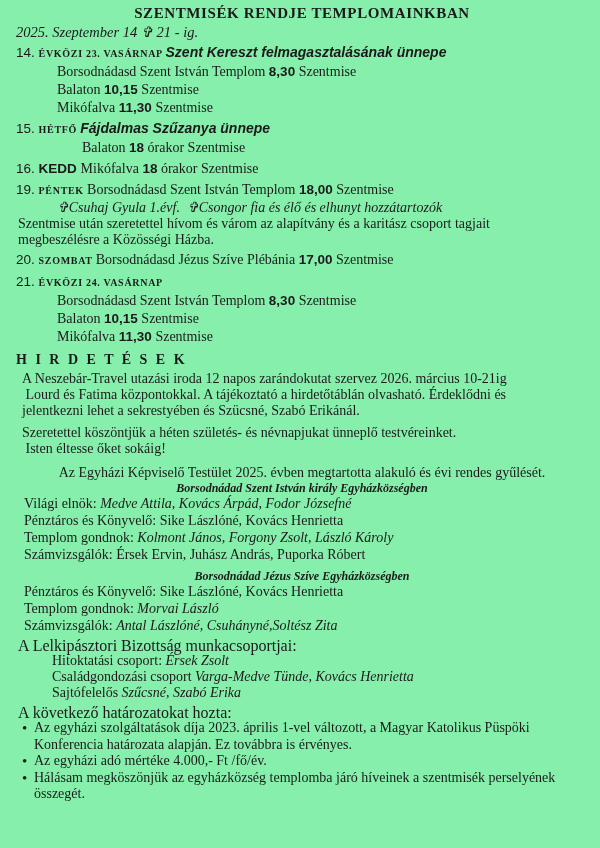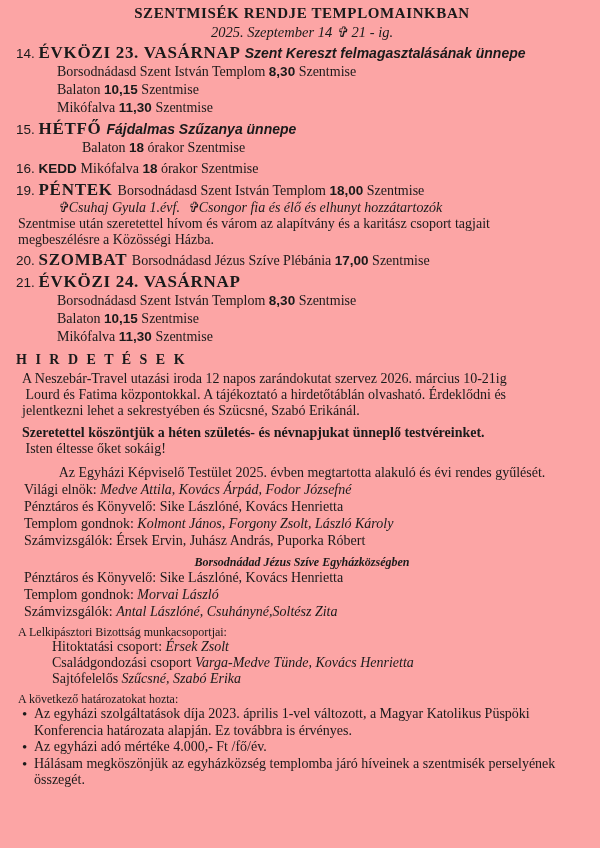--- a/index.html
+++ b/index.html
@@ -1,47 +1,47 @@
 <!DOCTYPE html>
 <html><head>
 <meta charset="utf-8">
 <style>
   html,body{margin:0;padding:0;background:#e8e8e8;}
   .page{
-    width:600px;height:848px;margin:0 auto;background:#fca5a5;color:#1a1a1a;
+    width:600px;height:848px;margin:0 auto;background:#86efac;color:#1a1a1a;
     font-family:"Liberation Serif","DejaVu Serif",serif;font-size:14px;
     box-sizing:border-box;padding:4px 12px 0 16px;overflow:hidden;
   }
   .title{text-align:center;font-weight:bold;font-size:15px;letter-spacing:0.6px;line-height:19px;}
-  .date{text-align:center;font-style:italic;font-size:14.5px;line-height:18px;}
+  .date{text-align:left;font-style:italic;font-size:14.5px;line-height:18px;}
   .line{white-space:pre-wrap;}
   
   .t-day{line-height:19px;margin-top:2px;}
   .t-mass{padding-left:41px;line-height:18px;}
   .t-mass2{padding-left:66px;line-height:18px;}
   .t-memorial{padding-left:41px;line-height:16px;}
   .t-para{padding-left:2px;line-height:16px;}
   .t-para2{padding-left:6px;line-height:16px;}
   .t-center{text-align:center;line-height:16px;}
   .t-centerSm{text-align:center;font-weight:bold;font-style:italic;font-size:12px;line-height:14px;}
   .t-official{padding-left:8px;line-height:17px;}
   .t-group{padding-left:36px;line-height:16px;}
-  .t-small{padding-left:2px;font-size:12px;line-height:14px;margin-top:5px;}
+  .t-small{padding-left:2px;font-size:16px;line-height:14px;margin-top:5px;}
   .t-heading{text-align:left;margin:5px 0 2px;line-height:18px;}
   .t-bullet{padding-left:18px;position:relative;line-height:16.5px;}
   .t-bullet::before{content:"\2022";position:absolute;left:6px;top:0;font-size:15px;}
   
-  .day{font-weight:bold;letter-spacing:0.7px;font-size:17px;}
+  .day{font-weight:bold;letter-spacing:0.7px;font-size:10px;}
   .sans{font-family:"Liberation Sans","DejaVu Sans",sans-serif;font-size:13.5px;}
   .sb{font-family:"Liberation Sans","DejaVu Sans",sans-serif;font-weight:bold;font-size:13.5px;}
   .sbi{font-family:"Liberation Sans","DejaVu Sans",sans-serif;font-weight:bold;font-style:italic;font-size:14px;}
   .i{font-style:italic;}
   .hd{font-weight:bold;font-size:14px;letter-spacing:2.5px;}
   
-  .sp{margin-top:6px;font-weight:bold;}
+  .sp{margin-top:6px;}
   .sp2{margin-top:8px;}
 </style>
 </head>
 <body>
 
 <div class="page">
   <div class="title">SZENTMISÉK RENDJE TEMPLOMAINKBAN</div>
   <div class="date">2025. Szeptember 14 ✞ 21 - ig.</div>
   <div id="docbody">
       <div class="line t-day"><span class="sans">14. </span><span class="day">ÉVKÖZI 23. VASÁRNAP </span><span class="sbi">Szent Kereszt felmagasztalásának ünnepe</span></div>
@@ -60,20 +60,21 @@
       <div class="line t-mass"><span>Borsodnádasd Szent István Templom </span><span class="sb">8,30</span><span> Szentmise</span></div>
       <div class="line t-mass"><span>Balaton </span><span class="sb">10,15</span><span> Szentmise</span></div>
       <div class="line t-mass"><span>Mikófalva </span><span class="sb">11,30</span><span> Szentmise</span></div>
       <div class="line t-heading"><span class="hd">H I R D E T É S E K</span></div>
       <div class="line t-para2"><span>A Neszebár-Travel utazási iroda 12 napos zarándokutat szervez 2026. március 10-21ig</span></div>
       <div class="line t-para2"><span> Lourd és Fatima központokkal. A tájékoztató a hirdetőtáblán olvasható. Érdeklődni és</span></div>
       <div class="line t-para2"><span>jelentkezni lehet a sekrestyében és Szücsné, Szabó Erikánál.</span></div>
       <div class="line t-para2 sp"><span>Szeretettel köszöntjük a héten születés- és névnapjukat ünneplő testvéreinket.</span></div>
       <div class="line t-para2"><span> Isten éltesse őket sokáig!</span></div>
       <div class="line t-center sp2"><span>Az Egyházi Képviselő Testület 2025. évben megtartotta alakuló és évi rendes gyűlését.</span></div>
+      <div class="line t-centerSm"><span>Borsodnádad Szent István király Egyházközségben</span></div>
       <div class="line t-official"><span>Világi elnök: </span><span class="i">Medve Attila, Kovács Árpád, Fodor Józsefné</span></div>
       <div class="line t-official"><span>Pénztáros és Könyvelő: Sike Lászlóné, Kovács Henrietta</span></div>
       <div class="line t-official"><span>Templom gondnok: </span><span class="i">Kolmont János, Forgony Zsolt, László Károly</span></div>
       <div class="line t-official"><span>Számvizsgálók: Érsek Ervin, Juhász András, Puporka Róbert</span></div>
       <div class="line t-centerSm sp"><span>Borsodnádad Jézus Szíve Egyházközségben</span></div>
       <div class="line t-official"><span>Pénztáros és Könyvelő: Sike Lászlóné, Kovács Henrietta</span></div>
       <div class="line t-official"><span>Templom gondnok: </span><span class="i">Morvai László</span></div>
       <div class="line t-official"><span>Számvizsgálók: </span><span class="i">Antal Lászlóné, Csuhányné,Soltész Zita</span></div>
       <div class="line t-small"><span>A Lelkipásztori Bizottság munkacsoportjai:</span></div>
       <div class="line t-group"><span>Hitoktatási csoport: </span><span class="i">Érsek Zsolt</span></div>

